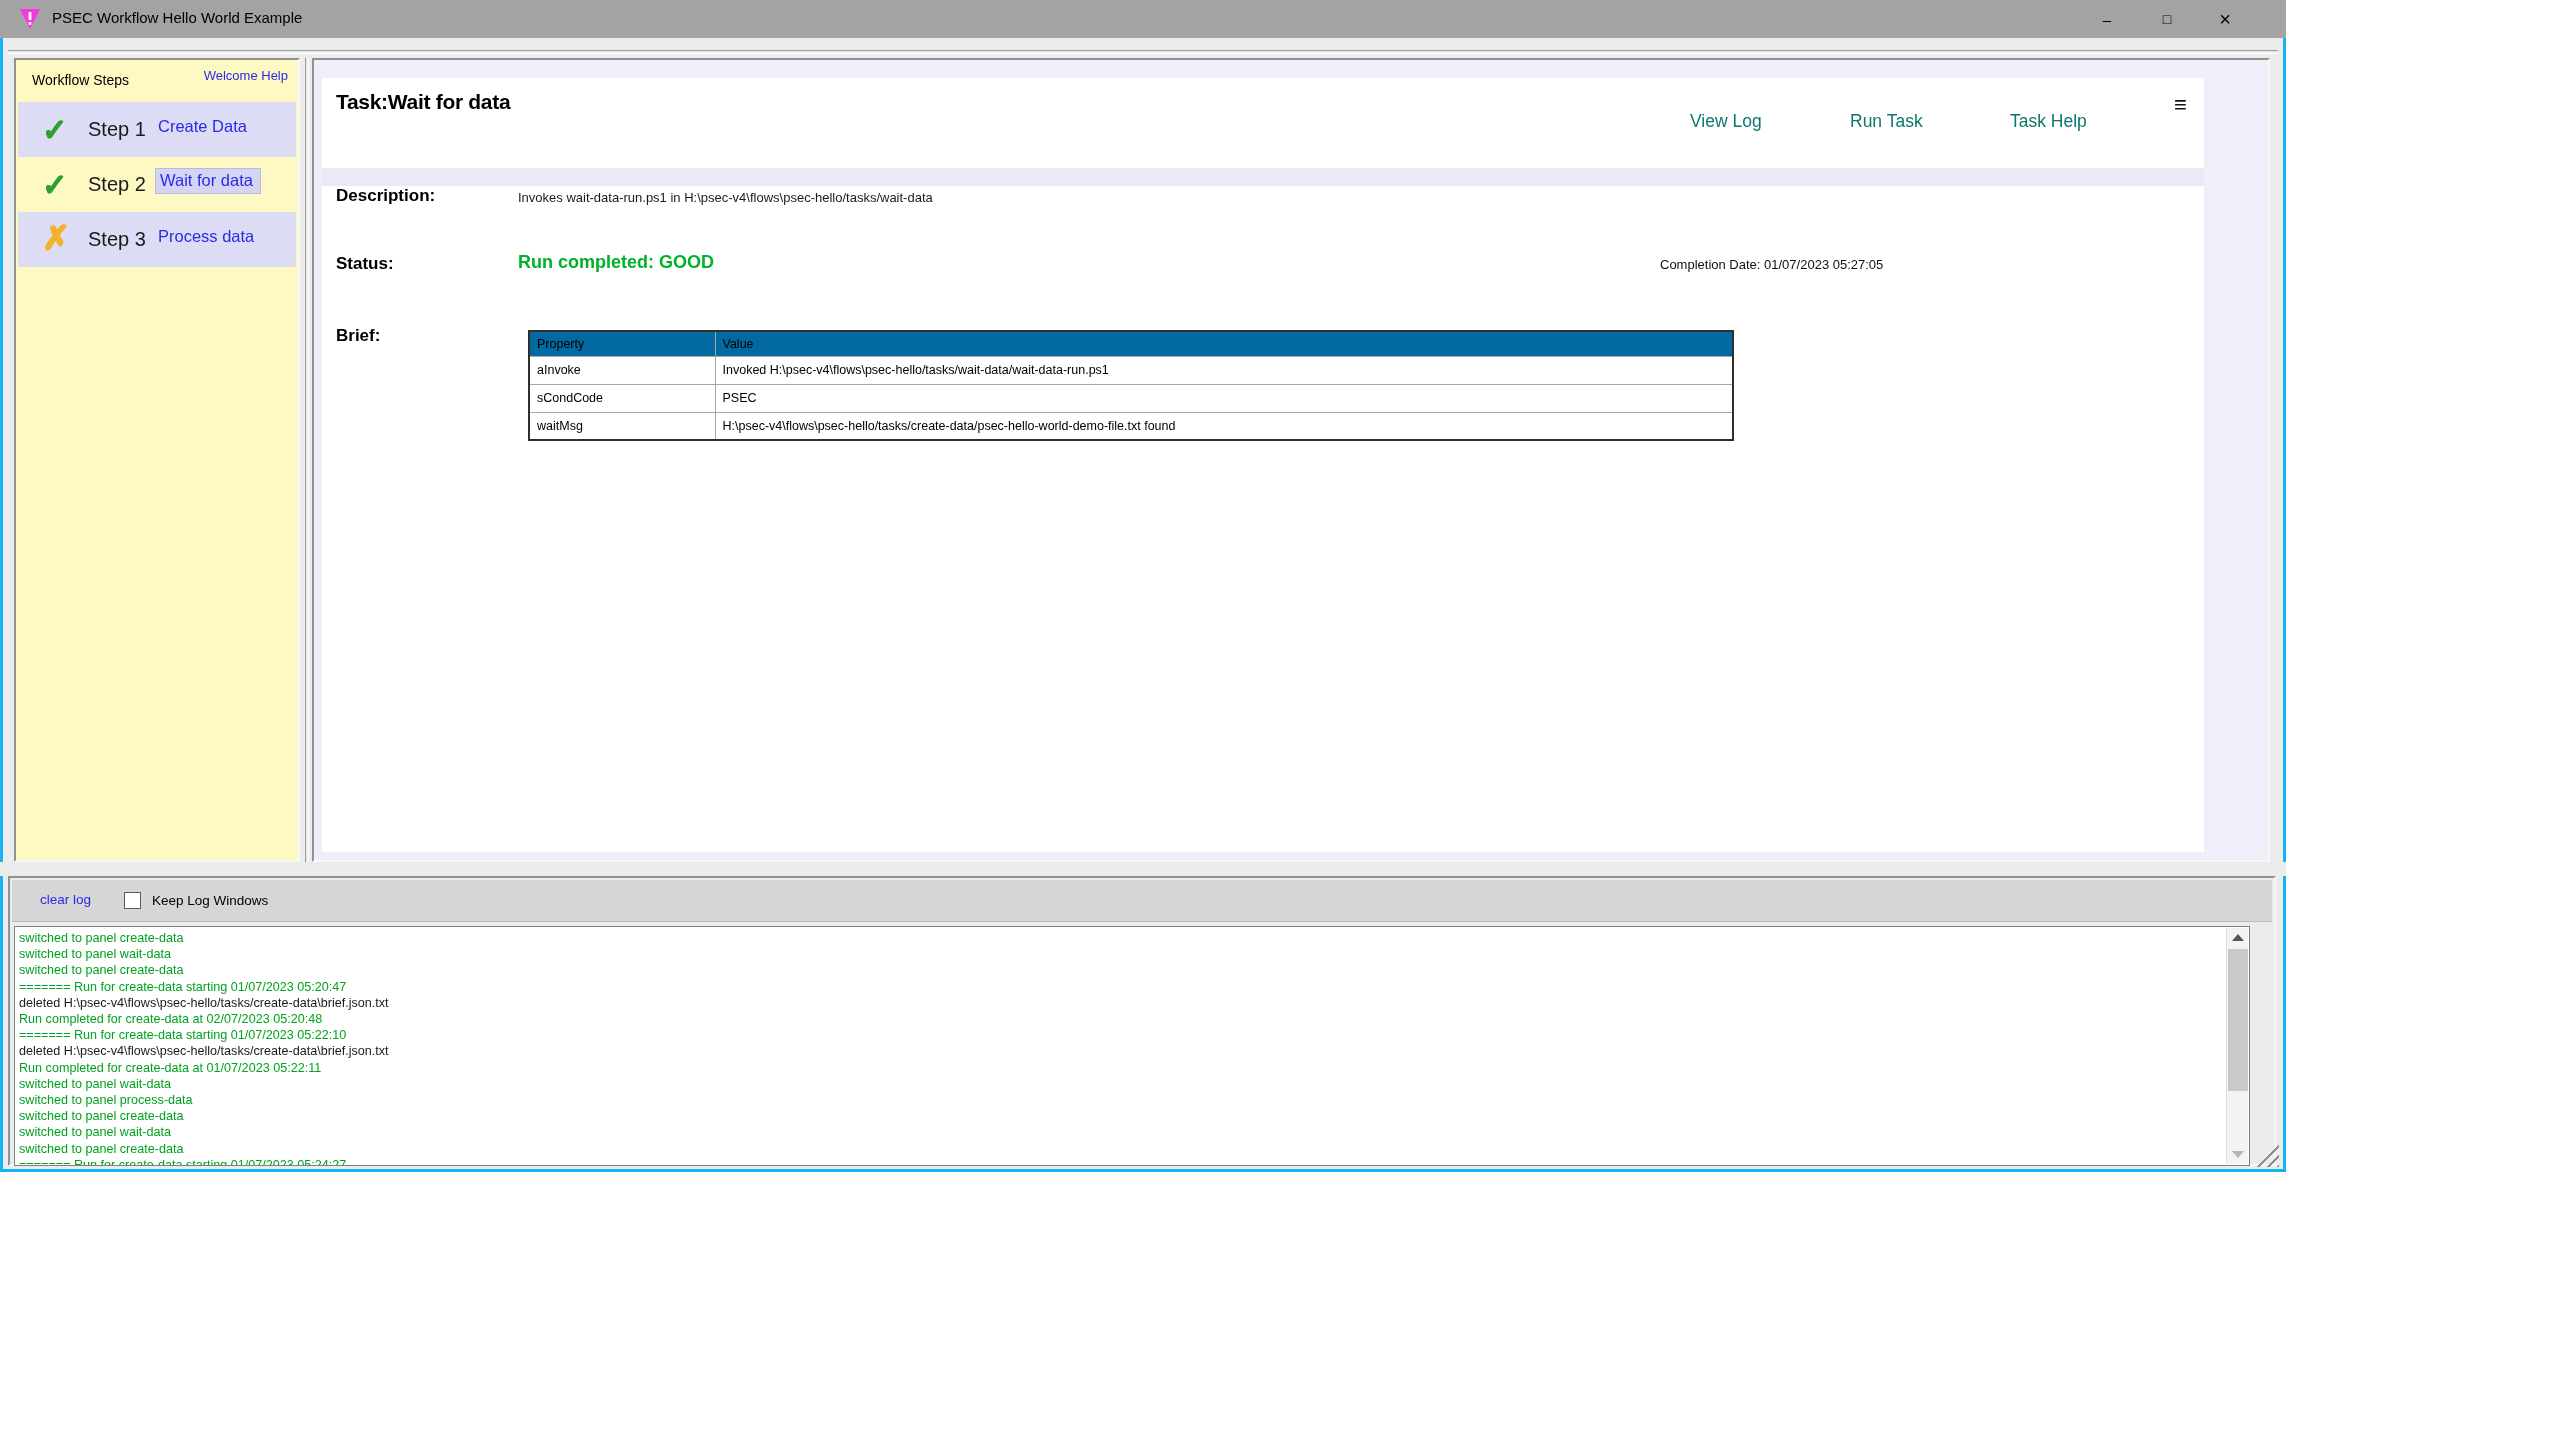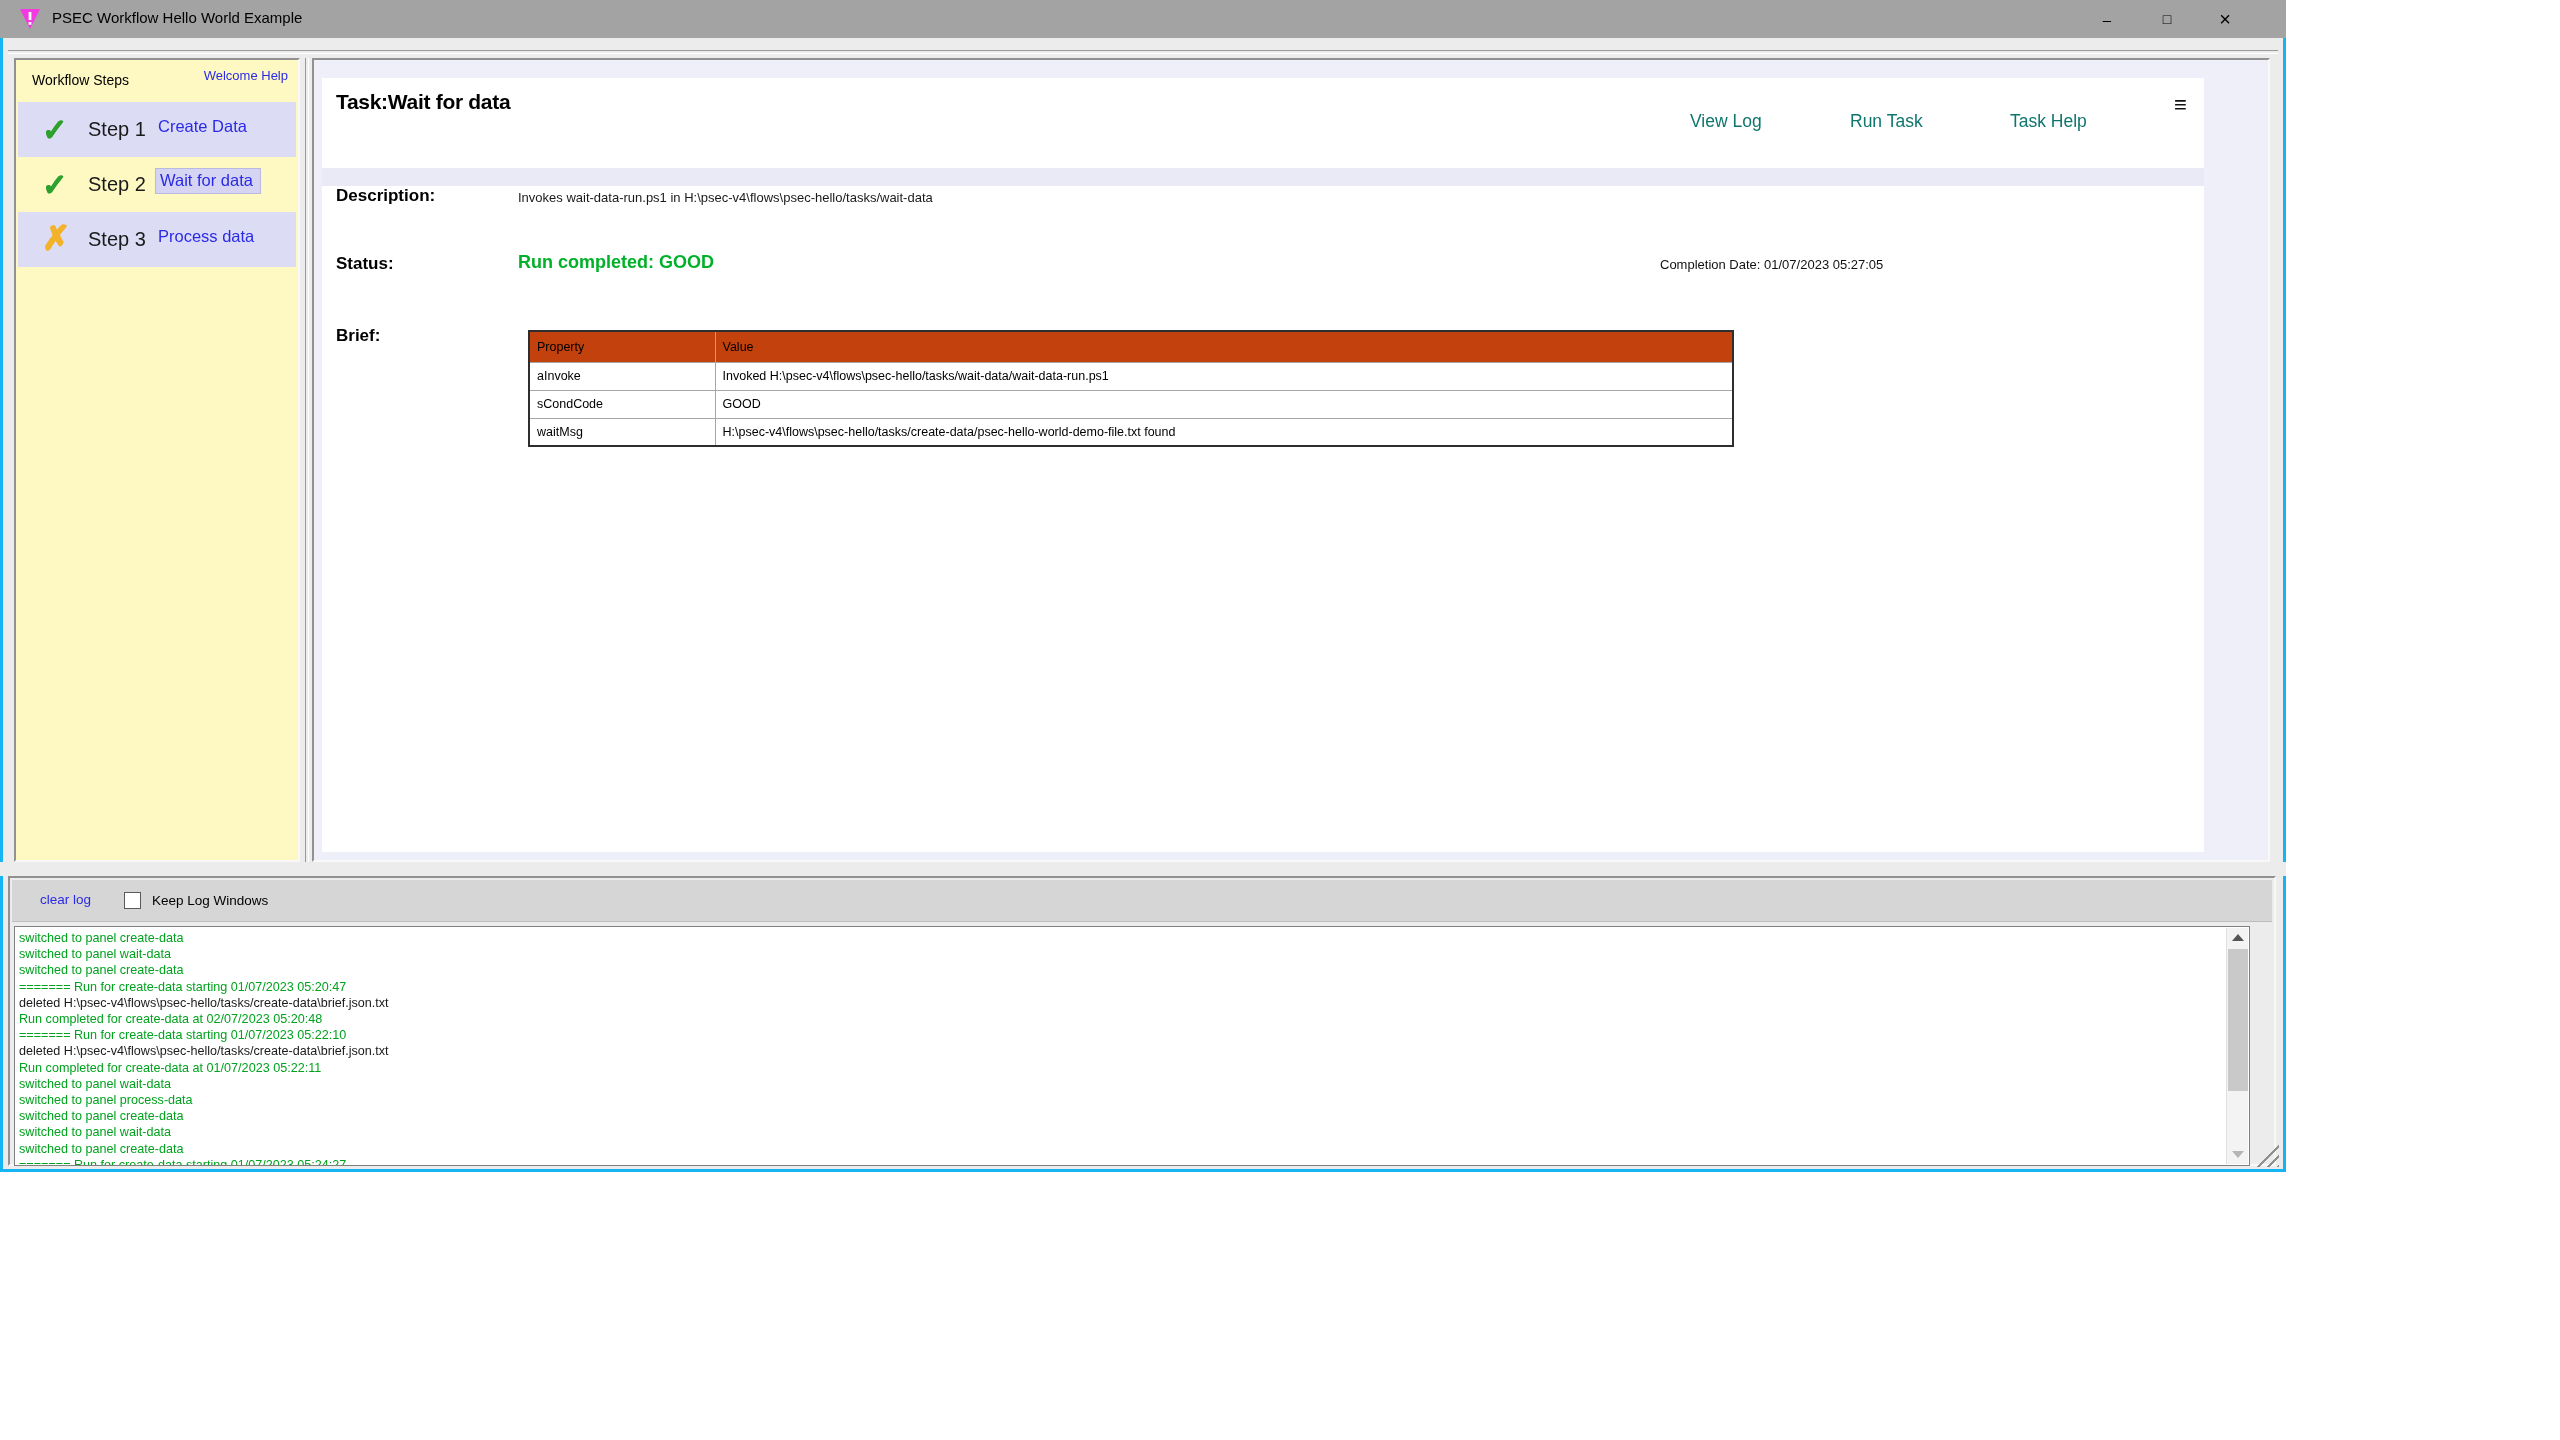--- a/index.html
+++ b/index.html
@@ -55,21 +55,21 @@
   .menu-icon { position:absolute; left:1852px; top:14px; font-size:22px; font-weight:bold; color:#111; cursor:pointer; }
   .lav-band { position:absolute; left:0; top:90px; width:1882px; height:18px; background:#eaeaf7; }
 
   .fld-label { position:absolute; left:14px; font-size:17px; font-weight:bold; color:#000; }
   .desc-value { position:absolute; left:196px; top:112px; font-size:13px; color:#1a1a1a; }
   .status-value { position:absolute; left:196px; top:174px; font-size:18px; font-weight:bold; color:#00b129; }
   .completion { position:absolute; left:1338px; top:179px; font-size:13px; color:#111; }
 
   table.brief { position:absolute; left:206px; top:252px; border-collapse:collapse; background:#fff; border:2px solid #2e2e2e; table-layout:fixed; }
   table.brief th, table.brief td { border:1px solid #a6a6a6; font-size:12.5px; font-weight:normal; text-align:left; padding:0 0 0 7px; white-space:nowrap; overflow:hidden; }
-  table.brief th { background:#c2410c; height:31px; }
+  table.brief th { background:#0369a1; height:25px; }
   table.brief td { height:28px; }
   col.c1 { width:186px; } col.c2 { width:1018px; }
 
   
   .hsplit-gap { position:absolute; left:0; top:862px; width:2286px; height:14px; background:#ececec; }
   .log-panel { position:absolute; left:8px; top:876px; width:2268px; height:290px; background:#ececec;padding-left:27px; }
   .log-header { position:absolute; left:2px; top:2px; width:2260px; height:42px; background:#d6d6d6; border-bottom:1px solid #bdbdbd; }
   .clear-log { position:absolute; left:28px; top:12px; font-size:13.5px; color:#2a2ae6; cursor:pointer; text-decoration:none; }
   .keep-checkbox { position:absolute; left:112px; top:12px; width:17px; height:17px; background:#fff; border:1px solid #5a5a5a; cursor:pointer; }
   .keep-label { position:absolute; left:140px; top:13px; font-size:13.5px; color:#000; }
@@ -170,21 +170,21 @@
               <tr>
             <th>Property</th>
             <th>Value</th>
           </tr>
           <tr>
             <td>aInvoke</td>
             <td>Invoked H:\psec-v4\flows\psec-hello/tasks/wait-data/wait-data-run.ps1</td>
           </tr>
           <tr>
             <td>sCondCode</td>
-            <td>GOOD</td>
+            <td>PSEC</td>
           </tr>
           <tr>
             <td>waitMsg</td>
             <td>H:\psec-v4\flows\psec-hello/tasks/create-data/psec-hello-world-demo-file.txt found</td>
           </tr>
         </tbody>
           </table>
       </div>
     </div>
 

